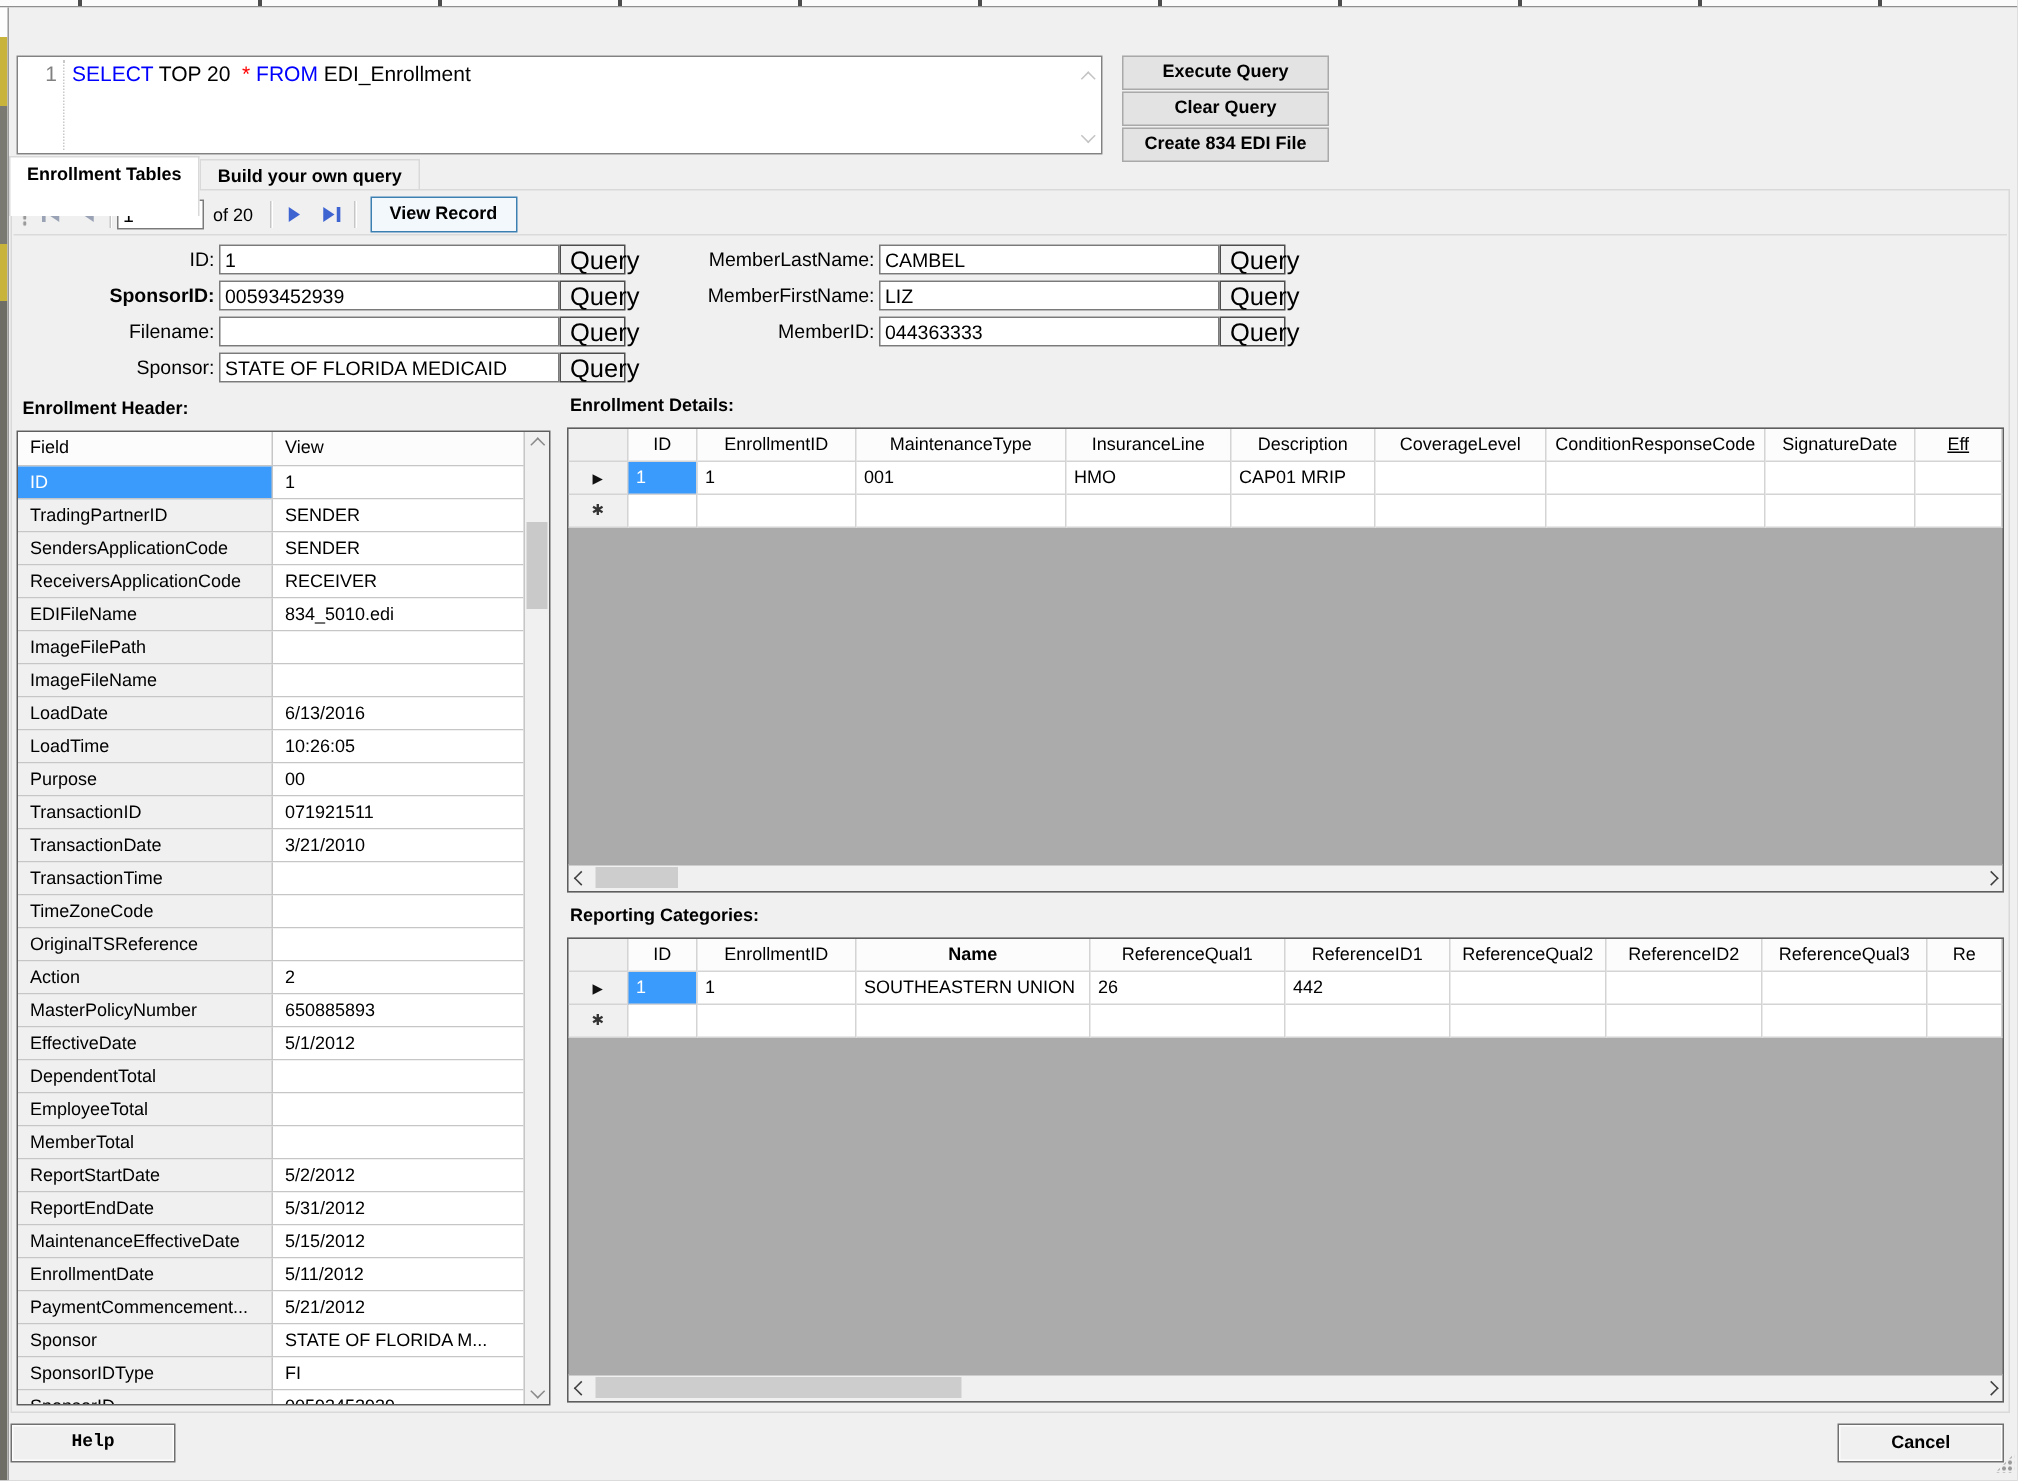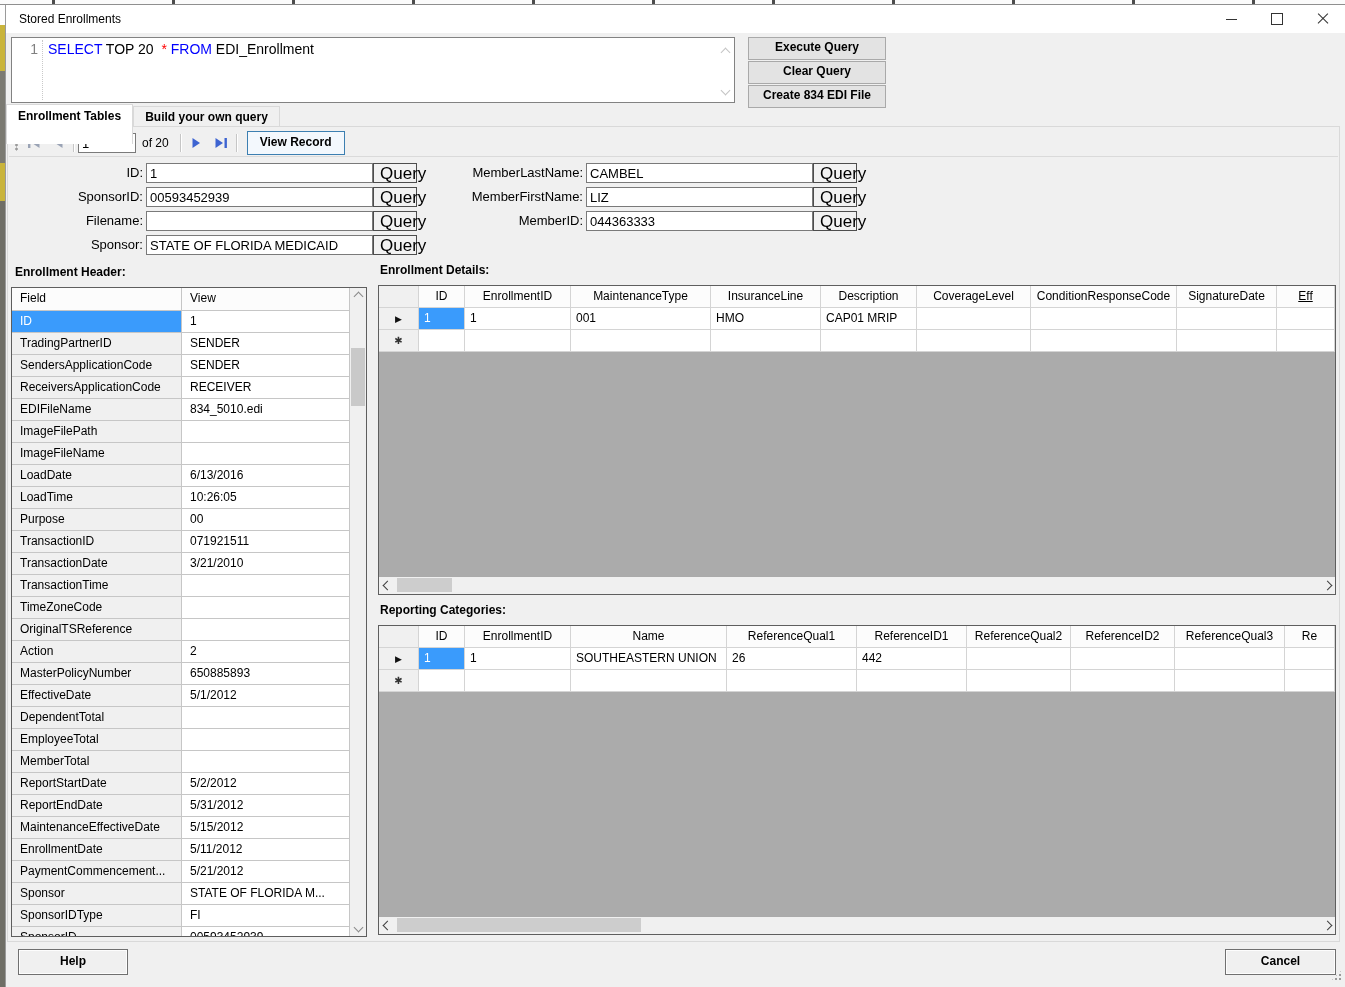--- a/index.html
+++ b/index.html
@@ -97,34 +97,20 @@
 </style>
 </head>
 <body>
 
 <div class="screen">
   <div class="bg-top"></div>
   <div class="bg-left"></div>
 
   <div class="window">
 
-    <div class="titlebar">
-      <span class="title">Stored Enrollments</span>
-      <div class="win-btns">
-        <div class="winbtn">
-            <span class="glyph-min"></span>
-          </div>
-        <div class="winbtn">
-            <span class="glyph-max"></span>
-          </div>
-        <div class="winbtn">
-            <span class="glyph-close"></span>
-          </div>
-      </div>
-    </div>
 
     <div class="sql-editor">
       <span class="sql-line">1</span>
       <span class="sql-gutter"></span>
       <span class="sql-text"><span class="tok-kw">SELECT</span><span class="tok-plain"> TOP 20  </span><span class="tok-star">*</span><span class="tok-kw"> FROM</span><span class="tok-plain"> EDI_Enrollment</span></span>
       <span class="sql-chev-up"><span class="chev chev-up" style="border-color:#c4c4c4;"></span></span>
       <span class="sql-chev-dn"><span class="chev chev-down" style="border-color:#c4c4c4;"></span></span>
     </div>
 
     <div class="act-btn" style="top:32px;">Execute Query</div>
@@ -167,21 +153,21 @@
         <span class="toolsep"></span>
         <span class="view-record">View Record</span>
       </div>
 
       <div class="field-row" style="left:0;top:36px;">
         <span class="flabel" style="left:55px;width:80px;">ID:</span>
         <input class="ftext" style="left: 138px;" value="1">
         <button class="query-btn" style="left:365px;">Query</button>
       </div>
       <div class="field-row" style="left:0;top:60px;">
-        <span class="flabel" style="left:55px;width:80px;">SponsorID:</span>
+        <span class="flabel" style="left:55px;width:80px;font-weight:bold;">SponsorID:</span>
         <input class="ftext" style="left: 138px;" value="00593452939">
         <button class="query-btn" style="left:365px;">Query</button>
       </div>
       <div class="field-row" style="left:0;top:84px;">
         <span class="flabel" style="left:55px;width:80px;">Filename:</span>
         <input class="ftext" style="left: 138px;" value="">
         <button class="query-btn" style="left:365px;">Query</button>
       </div>
       <div class="field-row" style="left:0;top:108px;">
         <span class="flabel" style="left:55px;width:80px;">Sponsor:</span>
@@ -391,21 +377,21 @@
         </div>
       </div>
 
       <div class="section-label" style="left:372px;top:476px;">Reporting Categories:</div>
       <div class="grid" style="left:370px;top:498px;">
         <div>
             <div class="g-row">
               <div class="g-cell hcell sel-col" style="width: 40px;"></div>
               <div class="g-cell hcell" style="width: 46px;">ID</div>
               <div class="g-cell hcell" style="width: 106px;">EnrollmentID</div>
-              <div class="g-cell hcell" style="width: 156px;">Name</div>
+              <div class="g-cell hcell" style="width: 156px; font-weight: bold;">Name</div>
               <div class="g-cell hcell" style="width: 130px;">ReferenceQual1</div>
               <div class="g-cell hcell" style="width: 110px;">ReferenceID1</div>
               <div class="g-cell hcell" style="width: 104px;">ReferenceQual2</div>
               <div class="g-cell hcell" style="width: 104px;">ReferenceID2</div>
               <div class="g-cell hcell" style="width: 110px;">ReferenceQual3</div>
               <div class="g-cell hcell" style="width: 50px;">Re</div>
             </div>
             <div class="g-row">
               <div class="g-cell sel-col cur" style="width: 40px;">▶</div>
               <div class="g-cell sel" style="width: 46px;">1</div>
@@ -436,17 +422,17 @@
               <span class="chev chev-left"></span>
             </div>
           <div class="sb-thumb" style="left:18px;width:244px;"></div>
           <div class="sb-btn" style="right:0;">
               <span class="chev chev-right"></span>
             </div>
         </div>
       </div>
     </div>
 
-    <div class="foot-btn" style="left:12px;top:944px;width:108px;">Help</div>
+    <div class="foot-btn" style="left:1px;top:944px;width:108px;font-family:Liberation Mono, monospace;">Help</div>
     <div class="foot-btn" style="left:1219px;top:944px;width:109px;">Cancel</div>
     <div class="resize-grip"></div>
   </div>
 </div>
 
 </body></html>

